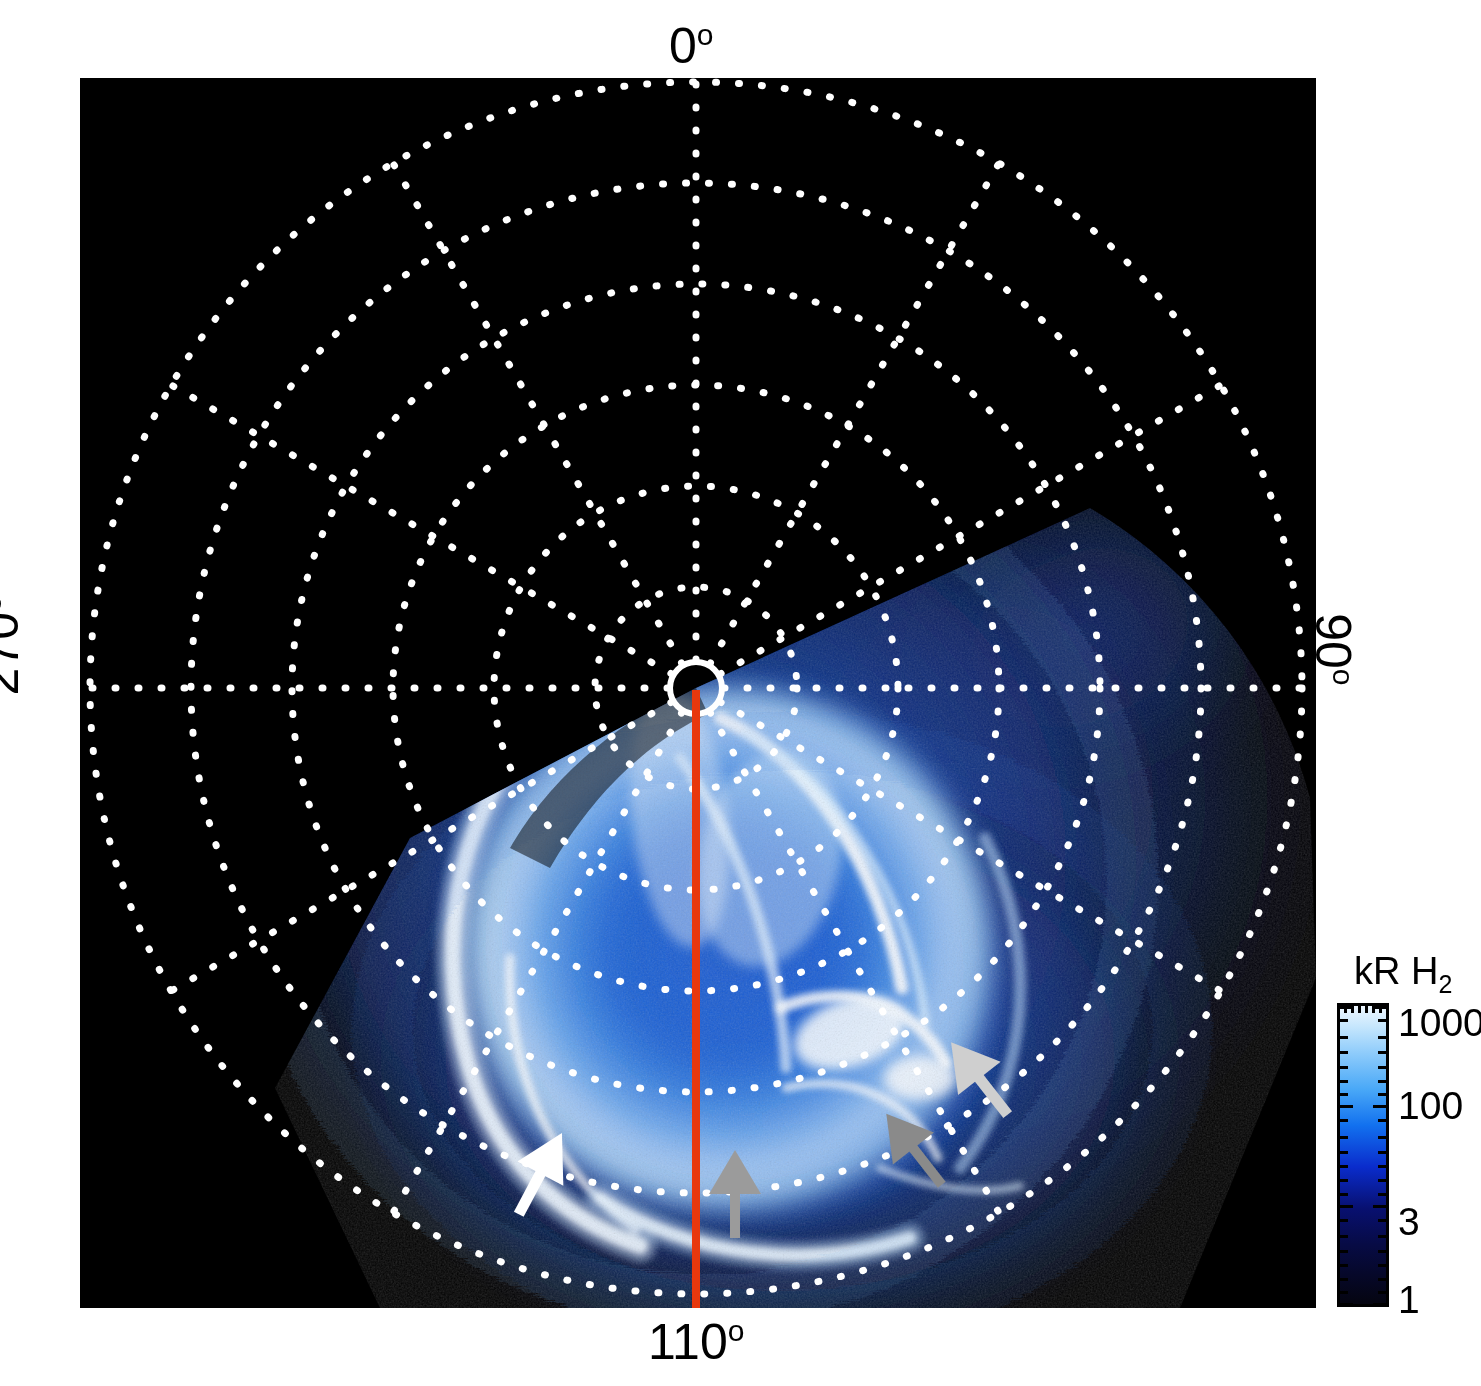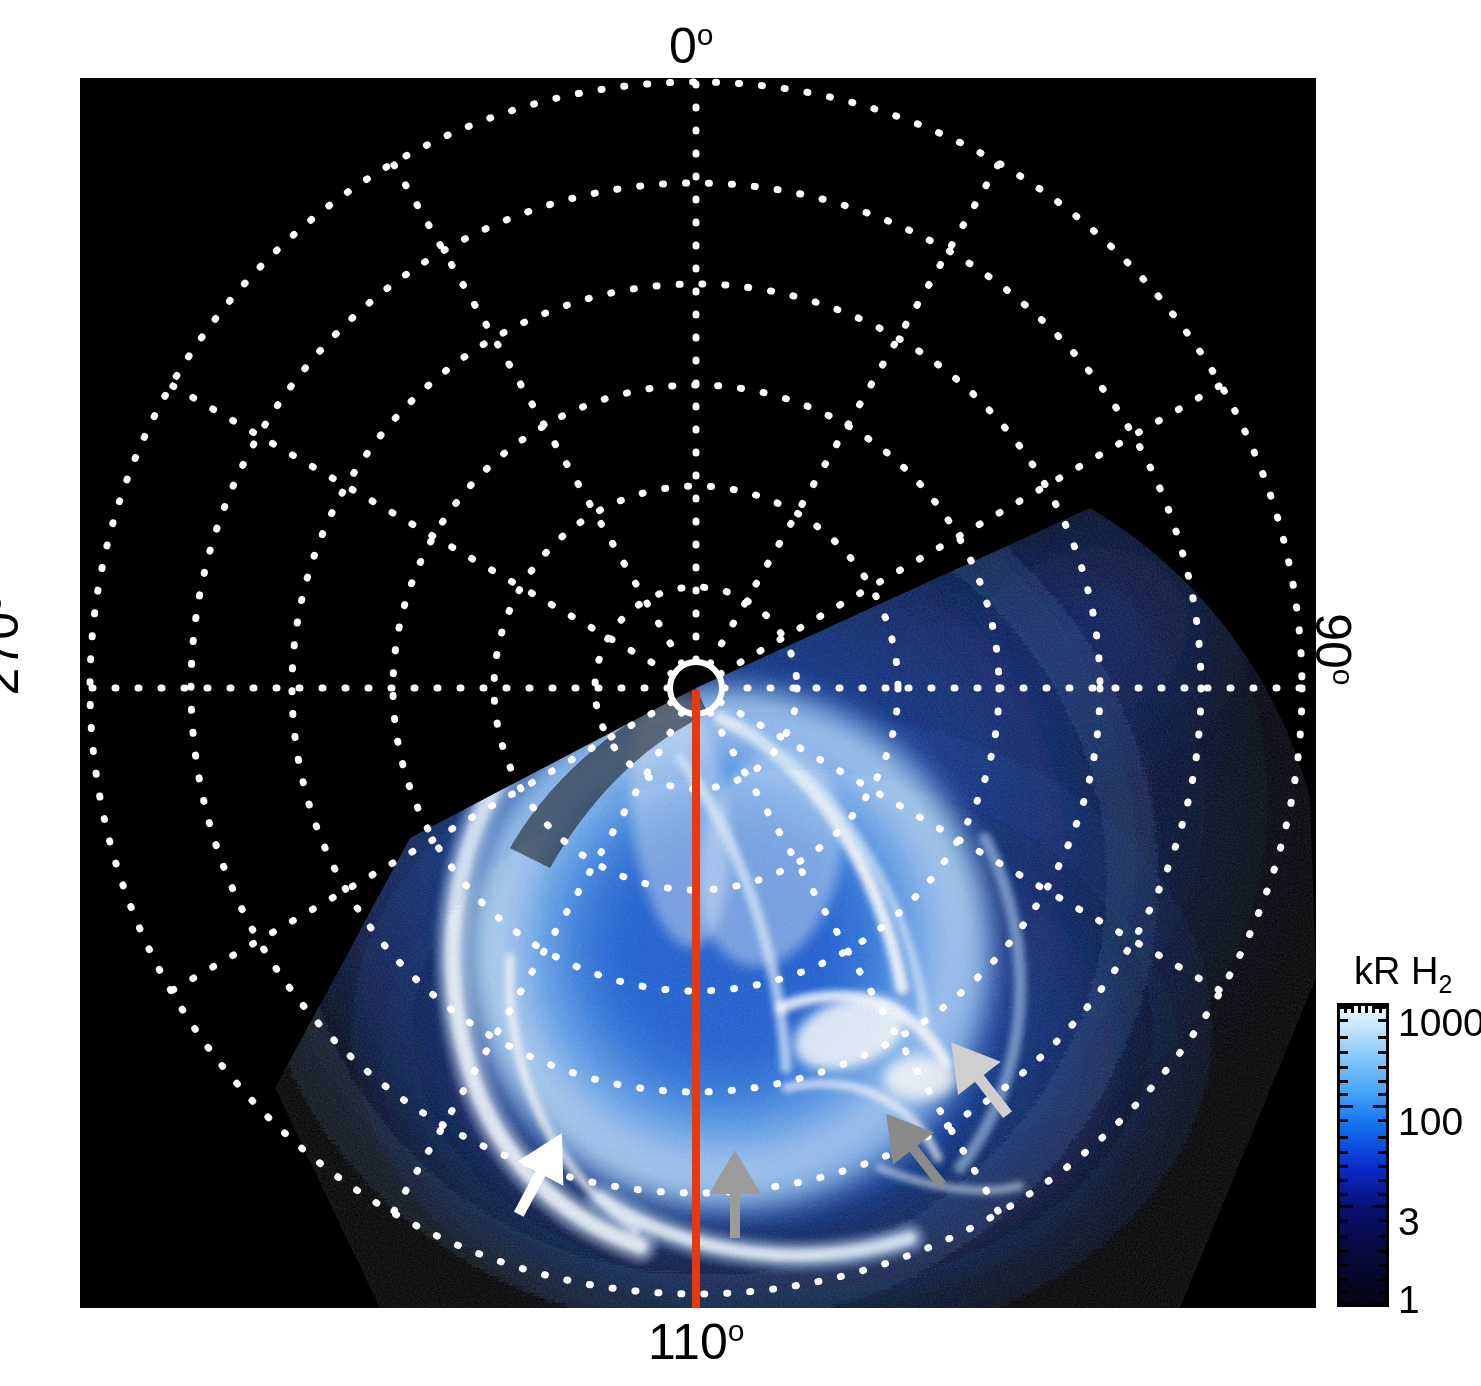--- a/index.html
+++ b/index.html
@@ -329,18 +329,18 @@
 
       <div class="cb-htick minor" style="left:4px;top:0;"></div>
       <div class="cb-htick minor" style="left:11px;top:0;"></div>
       <div class="cb-htick minor" style="left:18px;top:0;"></div>
       <div class="cb-htick minor" style="left:25px;top:0;"></div>
       <div class="cb-htick minor" style="left:32px;top:0;"></div>
       <div class="cb-htick minor" style="left:39px;top:0;"></div>
     </div>
 
     <div class="cblab" style="top:53px;">1000</div>
-    <div class="cblab" style="top:152px;">100</div>
+    <div class="cblab" style="top:136px;">100</div>
     <div class="cblab" style="top:252px;">3</div>
     <div class="cblab" style="top:330px;">1</div>
   </div>
 
 </div>
 
 </body></html>

